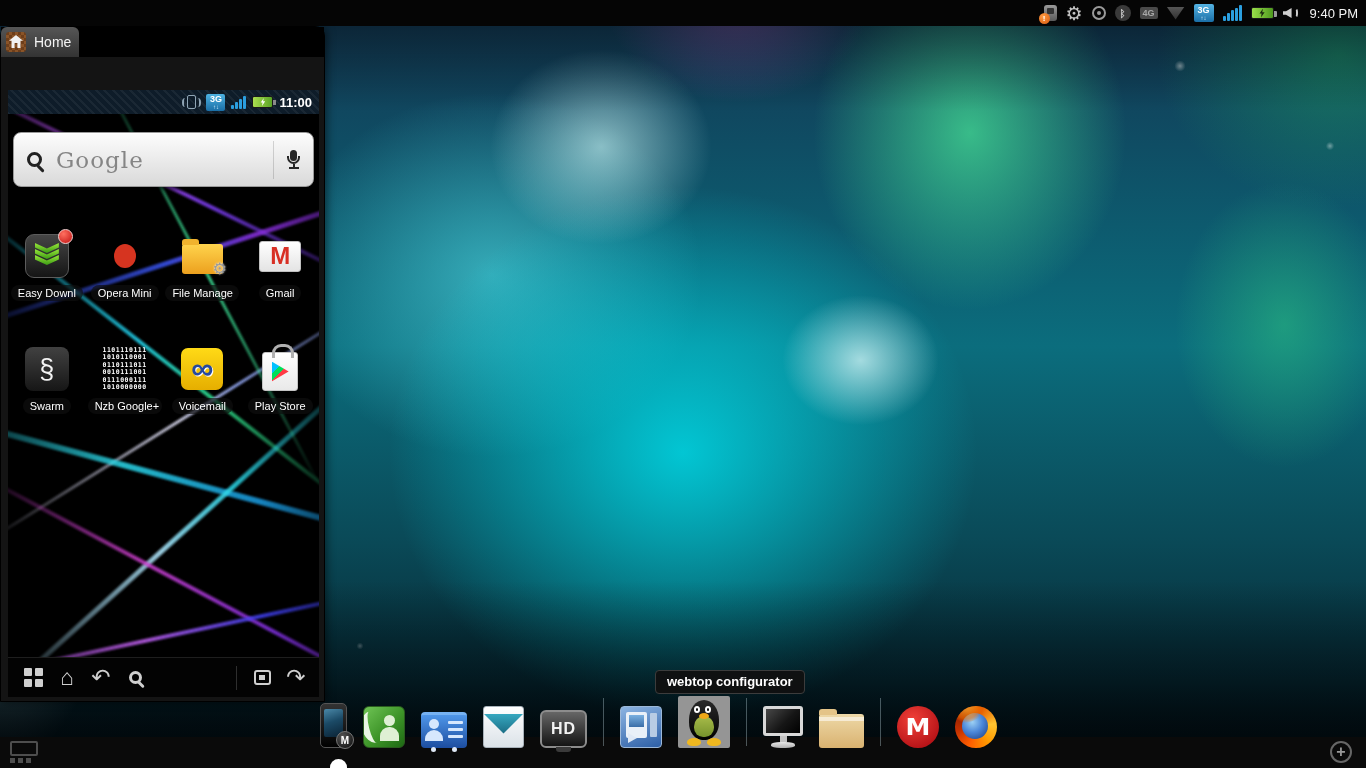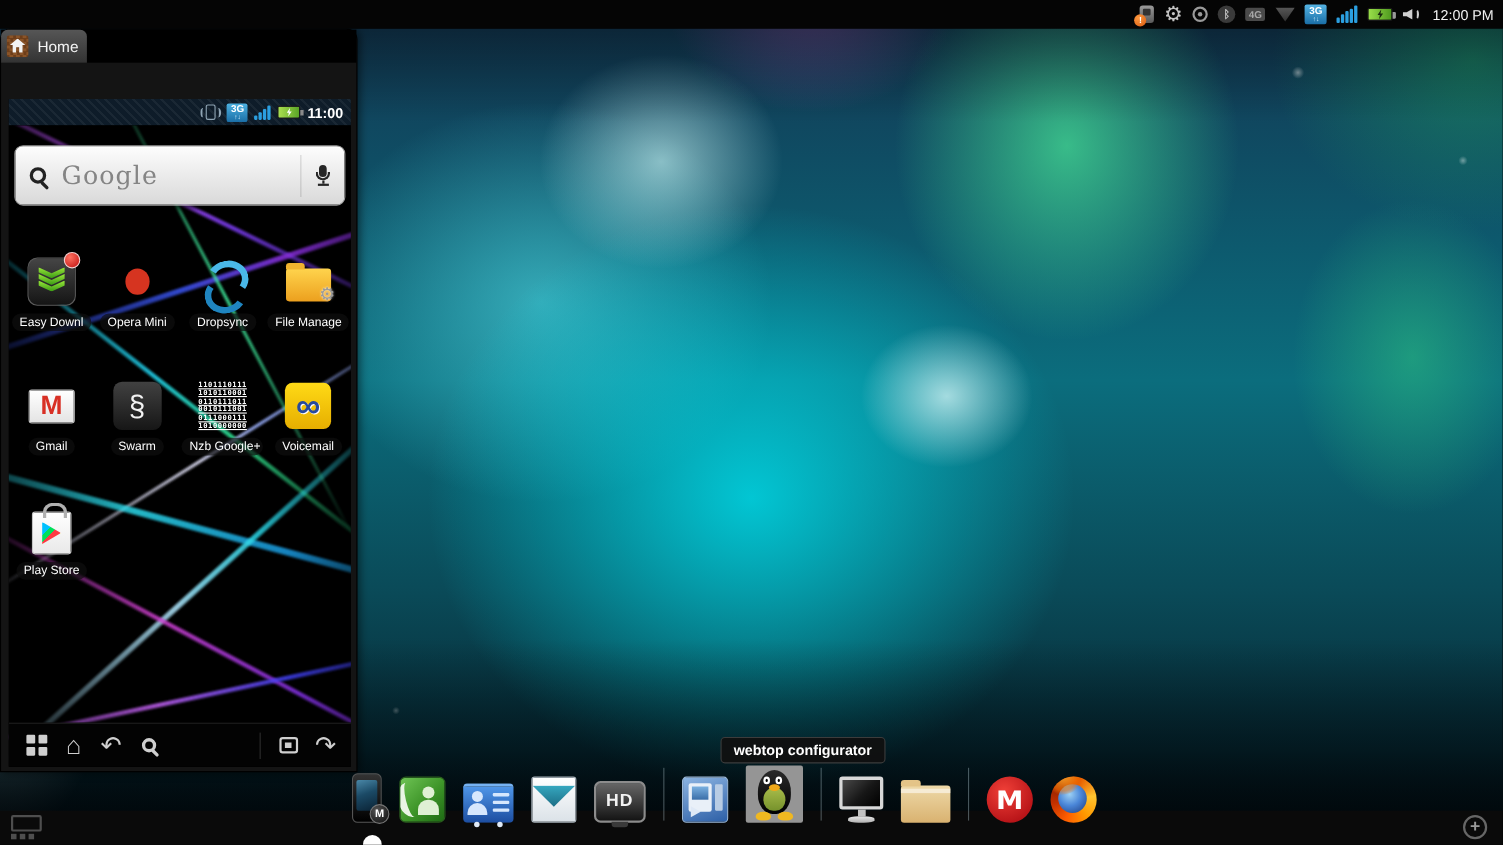--- a/index.html
+++ b/index.html
@@ -232,21 +232,21 @@
               display:flex; align-items:center; justify-content:center; position:relative; }
   .ic-speed .dial { width:34px; height:34px; border-radius:50%; background:radial-gradient(circle at 50% 55%, #12343e 0 55%, #0a1d24 90%); border:2px solid #47525a; position:relative; }
   .ic-speed .needle { position:absolute; left:14px; top:4px; width:2px; height:13px; background:#e8f8ff; transform:rotate(38deg); transform-origin:bottom center; }
   .ic-speed .arc { position:absolute; left:-2px; top:-2px; width:34px; height:34px; border-radius:50%;
               border:3px solid transparent; border-right-color:#ff8a20; transform:rotate(14deg); }
 
   .ic-swarm { width:44px; height:44px; border-radius:8px; background:linear-gradient(#414141,#161616);
               display:flex; align-items:center; justify-content:center; color:#f2f2f2; font-size:27px; }
 
   .ic-nzb { font-family:"DejaVu Sans Mono", monospace; font-size:6.5px; line-height:7.5px; color:#fff; font-weight:bold;
-            white-space:pre-line; letter-spacing:.5px;text-decoration:underline; }
+            white-space:pre-line; letter-spacing:.5px; }
 
   .ic-textmsg { width:41px; height:33px; background:linear-gradient(#fbfdfe,#d6dde2); border:1px solid #b2bcc2; border-radius:2px; position:relative; overflow:hidden; }
   .ic-textmsg::before { content:""; position:absolute; left:0; top:0; width:100%; height:22px; background:linear-gradient(#39a8c4,#17718c); clip-path:polygon(0 0,100% 0,50% 100%); }
   .ic-textmsg::after { content:""; position:absolute; left:4px; top:2px; width:33px; height:2px; background:rgba(255,255,255,.7); box-shadow:0 4px 0 rgba(255,255,255,.5), 0 8px 0 rgba(255,255,255,.3); }
 
   .ic-vm { width:42px; height:42px; border-radius:7px; background:linear-gradient(#ffda16,#e6ae00);
            display:flex; align-items:center; justify-content:center; }
   .ic-vm .inf { color:#274a9c; font-size:31px; font-weight:bold; line-height:0.8; text-shadow:1px 1px 0 #fff; }
 
   .ic-cam { width:45px; height:45px; border-radius:8px; background:linear-gradient(#dcdcdc,#8a8a8a); border:1px solid #5f5f5f;
@@ -331,21 +331,21 @@
         <i style="height:13px"></i>
         <i style="height:16px"></i>
     </span>
     <span class="ti batt-h">
         <span class="bolt"></span>
       </span>
     <span class="ti spk">
         <span class="cone"></span>
         <span class="arc"></span>
       </span>
-    <span class="tray-time">12:00 PM</span>
+    <span class="tray-time">9:40 PM</span>
   </div>
 </div>
 
 <div id="wallpaper"></div>
 
 <div id="bottom-bar">
   <div id="win-switch">
     <div class="frame"></div>
     <div class="dots">
         <i></i>
@@ -480,26 +480,20 @@
                 <span class="bdg"></span>
               </span>
             </span>
           <span class="alabel">Easy Downl</span>
         </div>
         <div class="cell">
           <span class="ai">
               <span class="ic-opera"></span>
             </span>
           <span class="alabel">Opera Mini</span>
-        </div>
-        <div class="cell">
-          <span class="ai">
-              <span class="ic-dropsync"></span>
-            </span>
-          <span class="alabel">Dropsync</span>
         </div>
         <div class="cell">
           <span class="ai">
               <span class="ic-filemgr">
                 <span class="gear">⚙</span>
               </span>
             </span>
           <span class="alabel">File Manage</span>
         </div>
         <div class="cell">

